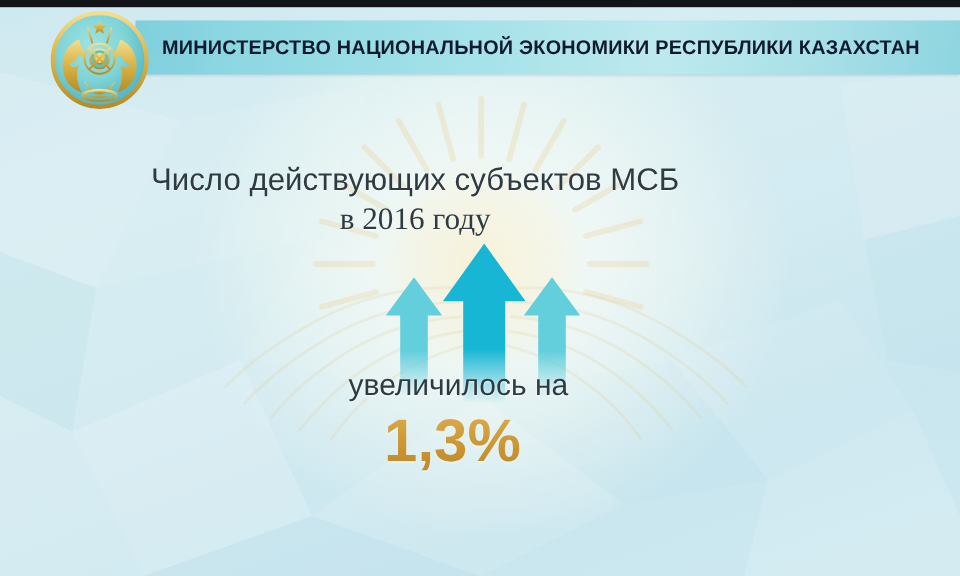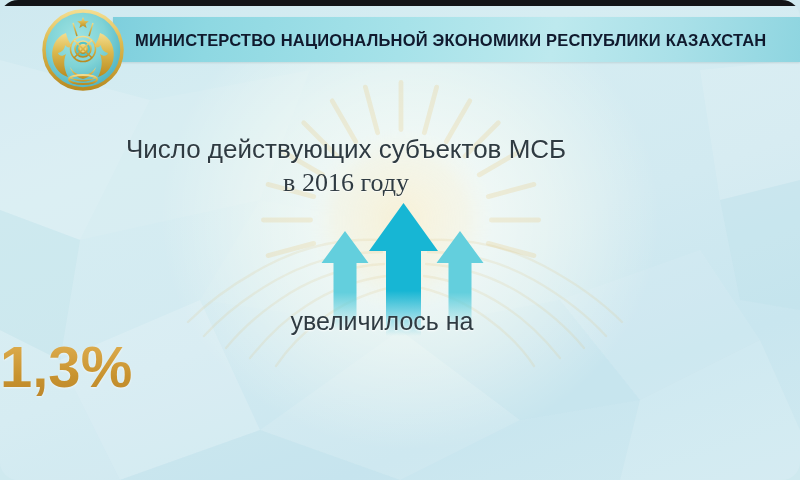--- a/index.html
+++ b/index.html
@@ -5,21 +5,20 @@
   html,body{margin:0;padding:0;}
   body{
     width:800px;height:480px;overflow:hidden;
     font-family:"Liberation Sans", sans-serif;
     background:#cfe9ef;
   }
   #stage{
     position:relative;width:800px;height:480px;overflow:hidden;
     background:
       linear-gradient(160deg,#cfe9f0 0%,#d6edf2 28%,#d2eaf1 55%,#c9e6ef 78%,#cfe9f0 100%);
-    border-radius: 18px;
   }
 
   
   .facet{position:absolute;pointer-events:none;}
   .facet svg{display:block;}
 
   
   #glow{
     position:absolute;left:150px;top:40px;width:520px;height:420px;
     background:radial-gradient(ellipse at 50% 42%,rgba(255,255,250,.88) 0%,rgba(255,255,245,.45) 38%,rgba(255,255,240,0) 68%);
@@ -75,22 +74,22 @@
   
   #subtitle{
     position:absolute;left:0;top:307px;width:764px;text-align:center;
     font-size:25px;color:#2f3b42;font-weight:400;
     font-family:"Liberation Sans", sans-serif;
     text-shadow:0 1px 2px rgba(255,255,255,.9);
   }
 
   
   #bignum{
-    position:absolute;left:0;top:330px;width:754px;text-align:left;
-    font-size:58px;font-weight:bold;line-height:74px;
+    position:absolute;left:0;top:330px;width:754px;text-align:center;
+    font-size:50px;font-weight:bold;line-height:74px;
     font-family:"Liberation Sans", sans-serif;
     background:linear-gradient(180deg,#e5b75a 0%,#d7a545 30%,#c8932f 62%,#b9832a 100%);
     -webkit-background-clip:text;background-clip:text;
     color:#c8932f;-webkit-text-fill-color:transparent;
     filter:drop-shadow(0 1px 1px rgba(255,255,255,.55));
   }
 </style>
 </head>
 <body>
 

